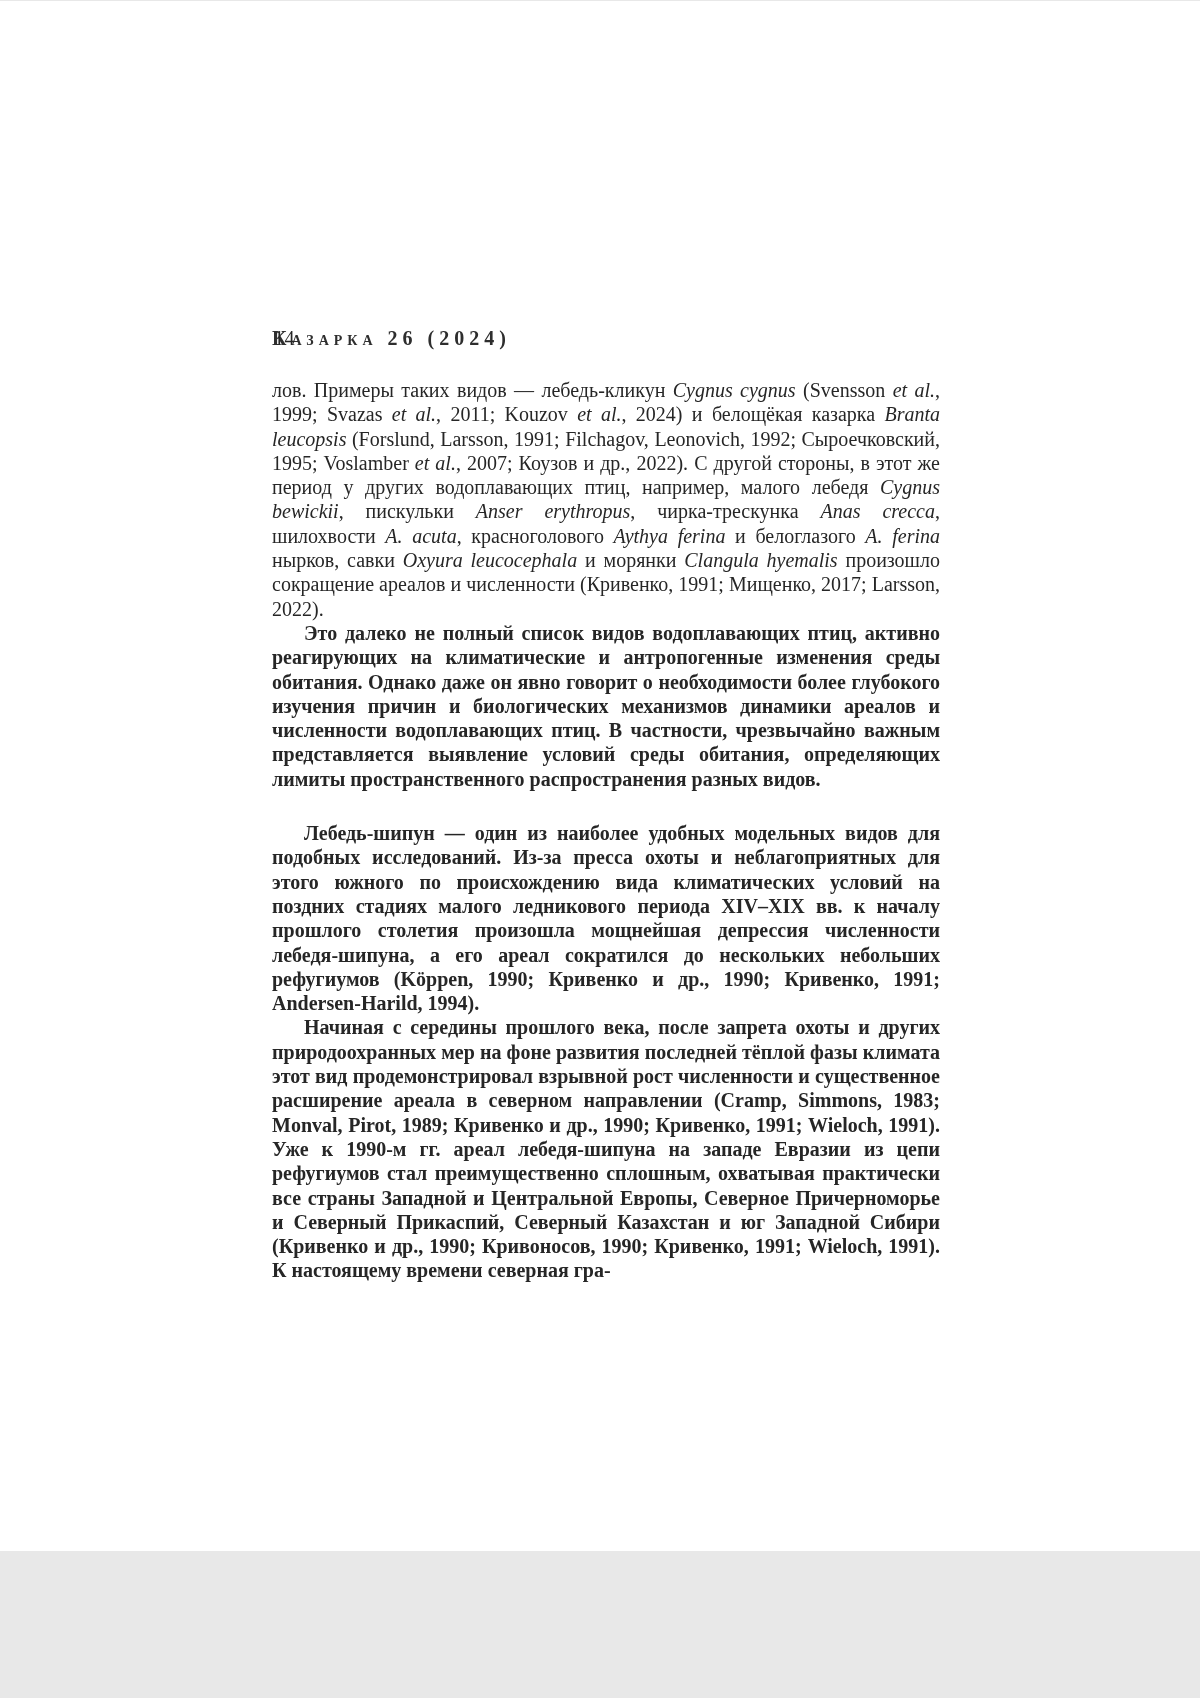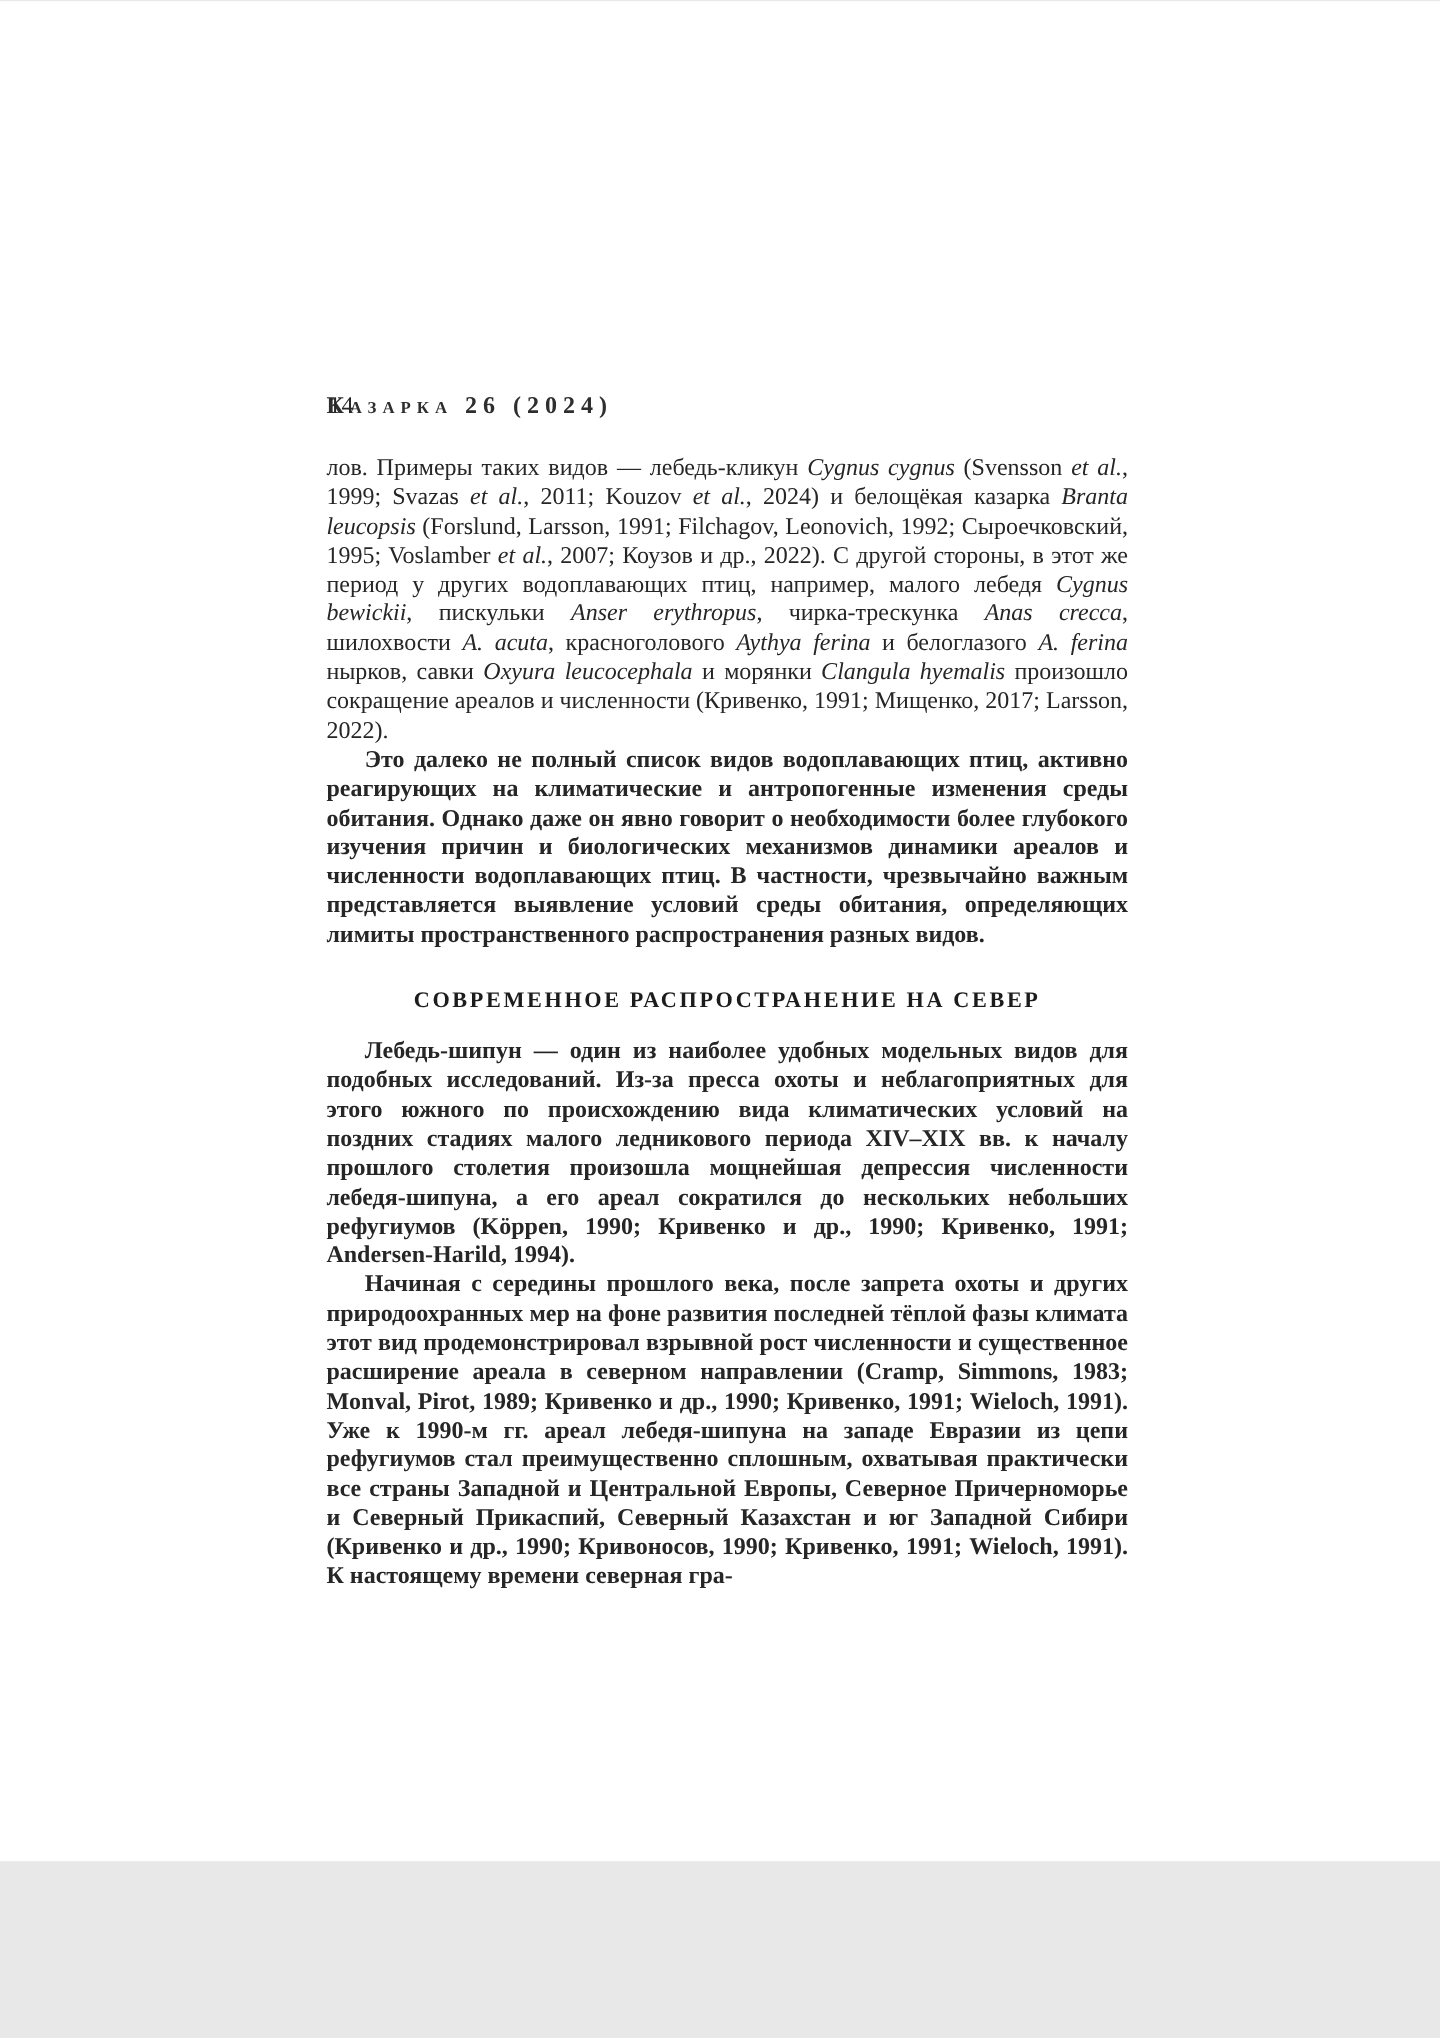--- a/index.html
+++ b/index.html
@@ -90,21 +90,20 @@
     </div>
 
     <div class="body-copy">
 
       <div id="group1">
           <p class="para"><span>лов. Примеры таких видов — лебедь-кликун </span><em>Cygnus cygnus</em><span> (Svensson </span><em>et al.</em><span>, 1999; Svazas </span><em>et al.</em><span>, 2011; Kouzov </span><em>et al.</em><span>, 2024) и белощёкая казарка </span><em>Branta leucopsis</em><span> (Forslund, Larsson, 1991; Filchagov, Leonovich, 1992; Сыроечковский, 1995; Voslamber </span><em>et al.</em><span>, 2007; Коузов и др., 2022). С другой стороны, в этот же период у других водоплавающих птиц, например, малого лебедя </span><em>Cygnus bewickii</em><span>, пискульки </span><em>Anser erythropus</em><span>, чирка-трескунка </span><em>Anas crecca</em><span>, шилохвости </span><em>A. acuta</em><span>, красноголового </span><em>Aythya ferina</em><span> и белоглазого </span><em>A. ferina</em><span> нырков, савки </span><em>Oxyura leucocephala</em><span> и морянки </span><em>Clangula hyemalis</em><span> произошло сокращение ареалов и численности (Кривенко, 1991; Мищенко, 2017; Larsson, 2022).</span></p>
           <p class="para indent"><span>Это далеко не полный список видов водоплавающих птиц, активно реагирующих на климатические и антропогенные изменения среды обитания. Однако даже он явно говорит о необходимости более глубокого изучения причин и биологических механизмов динамики ареалов и численности водоплавающих птиц. В частности, чрезвычайно важным представляется выявление условий среды обитания, определяющих лимиты пространственного распространения разных видов.</span></p>
         </div>
 
       <h2 class="section-heading">
-        <span class="heading-line">СОВРЕМЕННОЕ РАСПРОСТРАНЕНИЕ НА СЕВЕР</span>
       </h2>
 
       <div id="group2">
           <p class="para indent"><span>Лебедь-шипун — один из наиболее удобных модельных видов для подобных исследований. Из-за пресса охоты и неблагоприятных для этого южного по происхождению вида климатических условий на поздних стадиях малого ледникового периода XIV–XIX вв. к началу прошлого столетия произошла мощнейшая депрессия численности лебедя-шипуна, а его ареал сократился до нескольких небольших рефугиумов (Köppen, 1990; Кривенко и др., 1990; Кривенко, 1991; Andersen-Harild, 1994).</span></p>
           <p class="para indent"><span>Начиная с середины прошлого века, после запрета охоты и других природоохранных мер на фоне развития последней тёплой фазы климата этот вид продемонстрировал взрывной рост численности и существенное расширение ареала в северном направлении (Cramp, Simmons, 1983; Monval, Pirot, 1989; Кривенко и др., 1990; Кривенко, 1991; Wieloch, 1991). Уже к 1990-м гг. ареал лебедя-шипуна на западе Евразии из цепи рефугиумов стал преимущественно сплошным, охватывая практически все страны Западной и Центральной Европы, Северное Причерноморье и Северный Прикаспий, Северный Казахстан и юг Западной Сибири (Кривенко и др., 1990; Кривоносов, 1990; Кривенко, 1991; Wieloch, 1991). К настоящему времени северная гра-</span></p>
         </div>
 
     </div>
   </div>
 </div>

